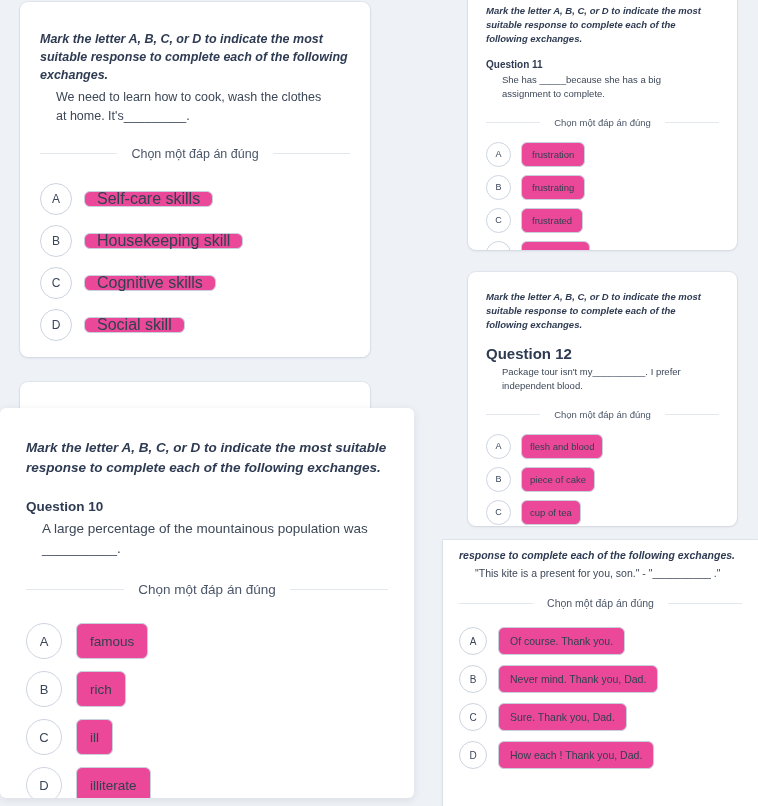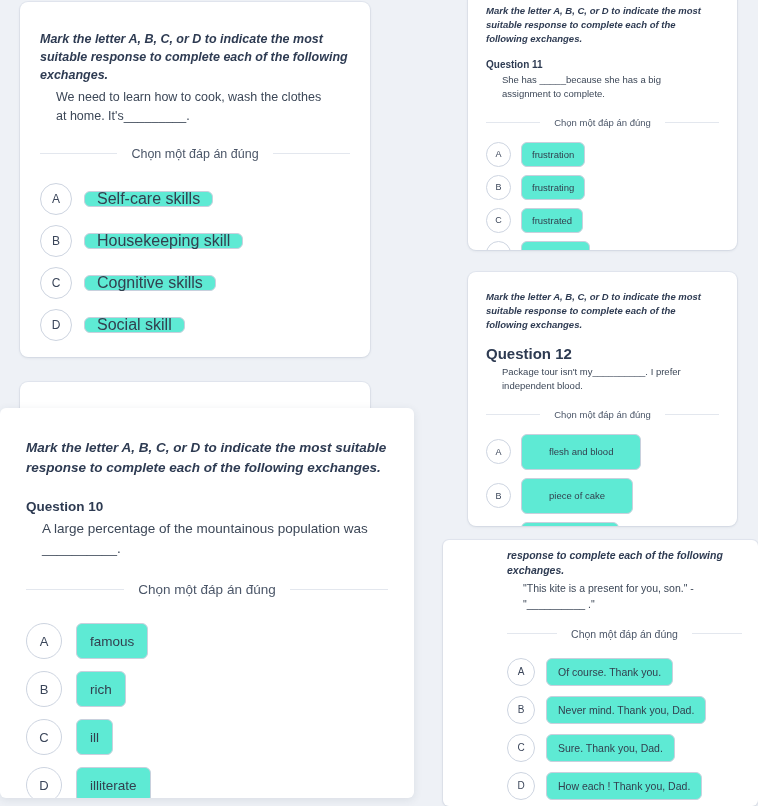--- a/index.html
+++ b/index.html
@@ -95,21 +95,21 @@
     background: #ffffff;
     color: #3b465a;
     display: flex;
     align-items: center;
     justify-content: center;
     box-sizing: border-box;
   }
   .opt-text {
     border: 1px solid #c8d0dd;
     border-radius: 6px;
-    background: #5eead4;
+    background: #ec4899;
     color: #32404f;
     box-sizing: border-box;
     display: inline-flex;
     align-items: center;
     white-space: nowrap;
   }
 
   
 
   
@@ -163,27 +163,26 @@
   #card-q12 {
     left: 468px; top: 272px; width: 269px; height: 254px;
   }
   #card-q12 .card-inner { padding: 0 18px; }
   #card-q12 .instruction { font-size: 9.5px; padding-top: 18px; }
   #card-q12 .q-title { font-size: 15px; margin-top: 14px; }
   #card-q12 .q-body  { font-size: 9.5px; margin-top: 3px; }
   #card-q12 .divider { font-size: 9.5px; margin-top: 14px; }
   #card-q12 .options { margin-top: 14px; gap: 8px; }
   #card-q12 .opt-letter { width: 25px; height: 25px; font-size: 9px; margin-right: 10px; }
-  #card-q12 .opt-text   { height: 36px; font-size: 9.5px; padding: 0 27px; }
+  #card-q12 .opt-text   { height: 25px; font-size: 9.5px; padding: 0 8px; }
 
   
   #card-q13 {
     left: 443px; top: 540px; width: 315px; height: 266px;
-    border-radius: 6px;
-    padding-left: 48px;
+    border-radius: 0;
   }
   #card-q13 .card-inner { padding: 0 16px; }
   #card-q13 .instruction { font-size: 10.5px; padding-top: 8px; }
   #card-q13 .q-title { font-size: 10.5px; margin-top: 14px; }
   #card-q13 .q-body  { font-size: 10.5px; margin-top: 3px; }
   #card-q13 .divider { font-size: 10.5px; margin-top: 16px; }
   #card-q13 .options { margin-top: 18px; gap: 10px; }
   #card-q13 .opt-letter { width: 28px; height: 28px; font-size: 10px; margin-right: 11px; }
   #card-q13 .opt-text   { height: 28px; font-size: 10.5px; padding: 0 11px; }
 </style>

